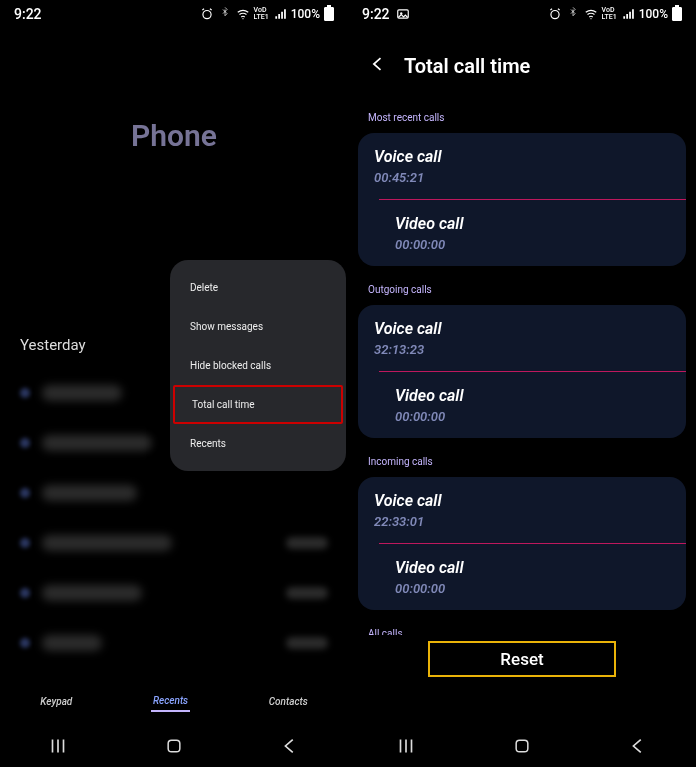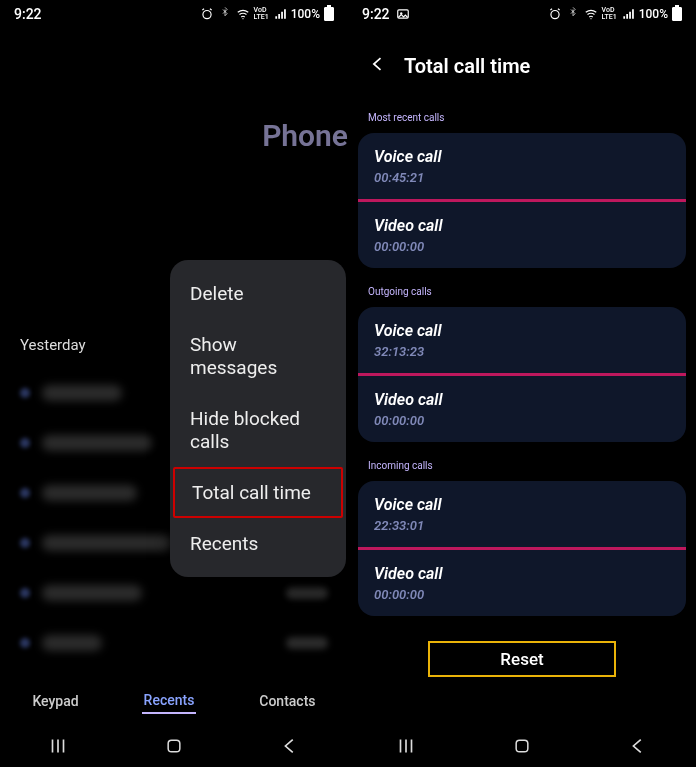--- a/index.html
+++ b/index.html
@@ -43,21 +43,21 @@
     width: 10px; height:14px; border:1px solid #fff; border-radius:1px;
     position:relative; background:#fff;
   }
   .battery-icon::before{
     content:""; position:absolute; top:-3px; left:2px; width:4px; height:2px; background:#fff;
   }
 
   
   .left-main { flex:1; position:relative; }
   .app-title {
-    text-align:right;
+    text-align:center;
     font-size: 30px;
     font-weight: 600;
     color: #b6b1e6;
     margin-top: 90px;
   }
   .section-label {
     position:absolute;
     top: 308px;
     left: 20px;
     font-size: 15px;
@@ -103,38 +103,39 @@
     top: 232px;
     left: 170px;
     width: 176px;
     background: #27282c;
     border-radius: 18px;
     padding: 8px 0;
     box-shadow: 0 4px 20px rgba(0,0,0,0.5);
   }
   .context-item {
     padding: 14px 20px;
-    font-size: 19px;
+    font-size: 10px;
     color: #eee;
     cursor: pointer;
   }
   .context-item.highlight {
     border: 2px solid #c00;
     border-radius: 2px;
     margin: 0 3px;
     padding: 12px 17px;
   }
 
   .bottom-tabs {
     height: 48px;
     display:flex;
     justify-content:space-around;
     align-items:center;
-    font-size: 14px;
+    font-size: 10px;
     font-weight:500;
+    font-style:italic;
   }
   .bottom-tab { color:#ccc; padding:4px 2px; }
   .bottom-tab.active {
     color:#8aa4ff;
     border-bottom: 2px solid #c4b5fd;
   }
 
   .nav-bar {
     height: 42px;
     display:flex;
@@ -166,21 +167,21 @@
   .card-group {
     margin: 4px 10px 8px 10px;
     background: #0f172a;
     border-radius: 16px;
     overflow:hidden;
     font-style:italic;
   }
   .card-item {
     padding: 14px 16px;
   }
-  .card-item + .card-item { border-top: 3px solid #be185d; }
+  .card-item + .card-item { border-top: 1px solid #be185d; margin-left: 21px; }
   .card-item .ci-title {
     font-size: 16px;
     font-weight: 600;
     color: #fff;
   }
   .card-item .ci-sub {
     font-size: 13px;
     font-weight: 600;
     color: #8089b8;
     margin-top: 4px;

